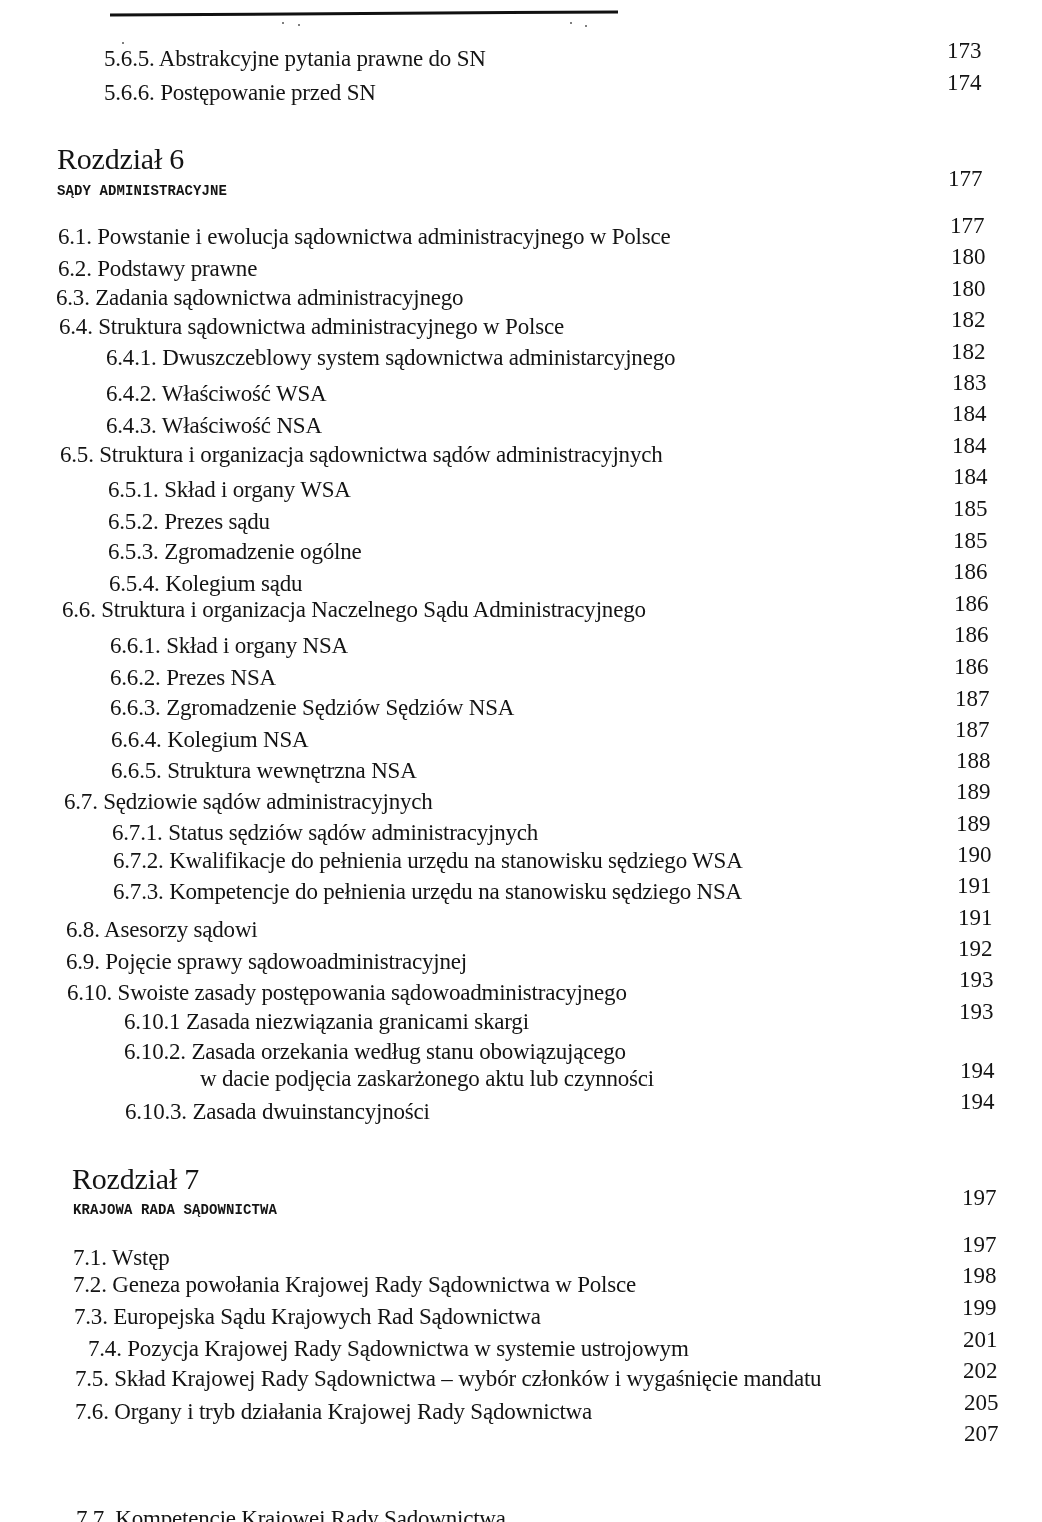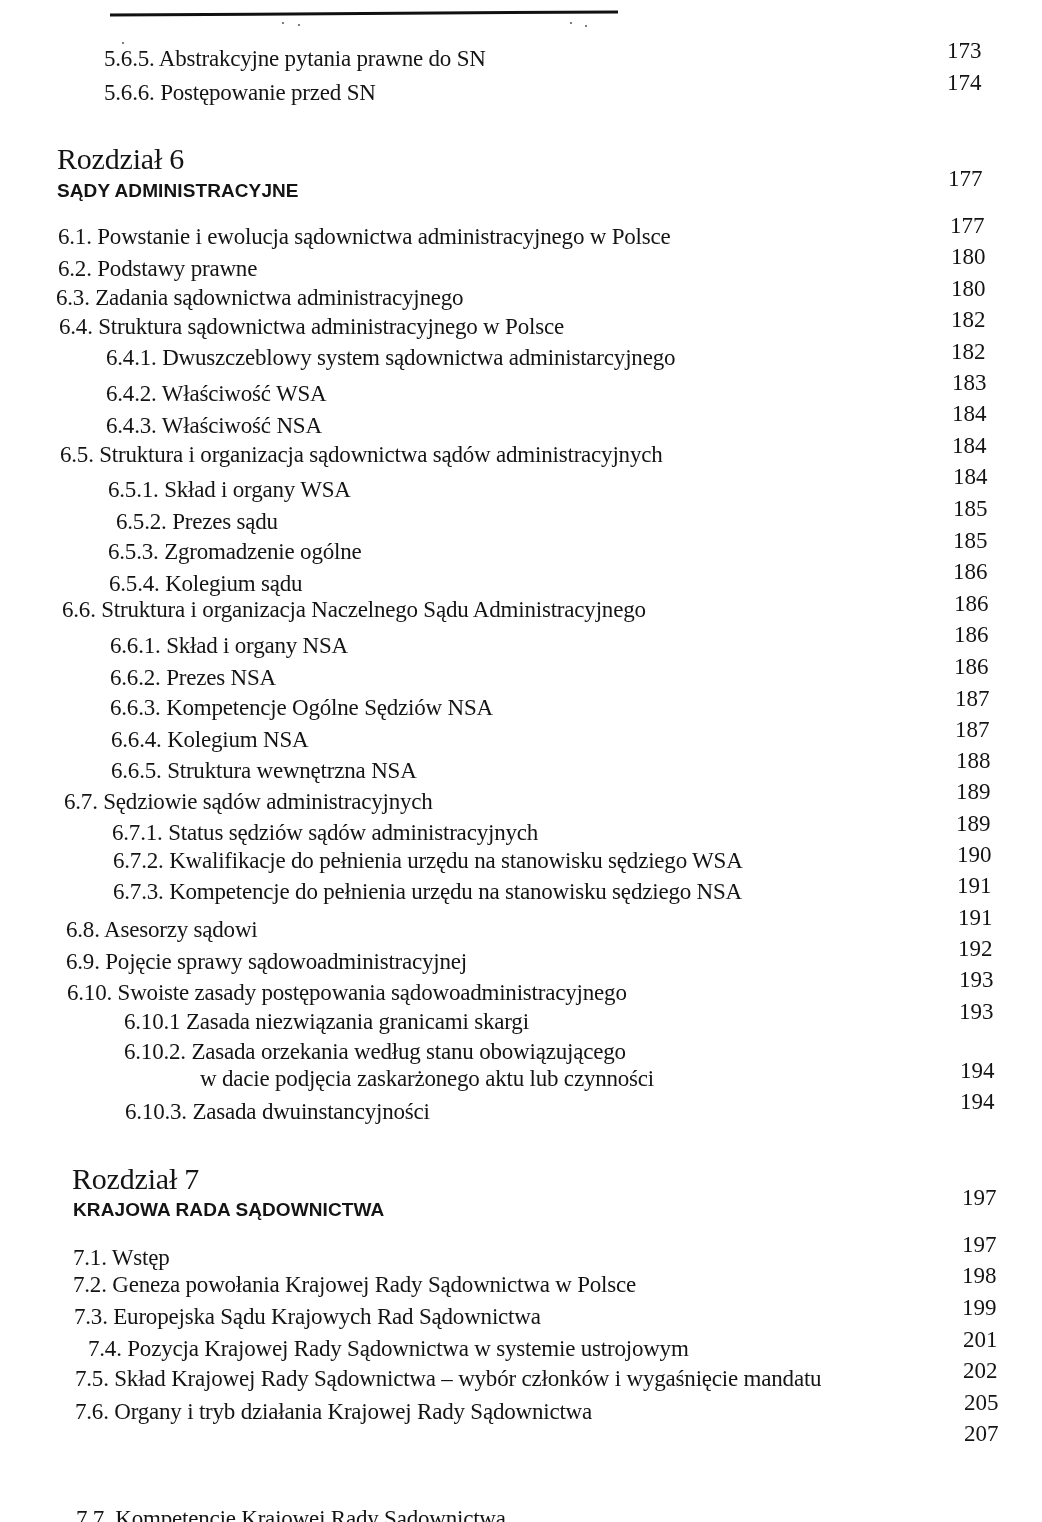--- a/index.html
+++ b/index.html
@@ -16,22 +16,22 @@
     .line {
       position: absolute; font-size: 23px; line-height: 26px; white-space: nowrap;
       letter-spacing: -0.2px;
     }
     .page {
       position: absolute; font-size: 23px; line-height: 26px; white-space: nowrap;
       text-align: left;
     }
     .chapter-label { font-size: 30px; }
     .chapter-title {
-      font-family: Liberation Sans, sans-serif;
-      font-weight: bold; font-size: 19px; letter-spacing: 0.1px;
+      font-family: Liberation Mono, monospace;
+      font-weight: bold; font-size: 14px; letter-spacing: 0.1px;
     }
   </style>
 </head>
 <body>
 
 <div class="top-rule"></div>
 <div class="speck" style="left:282px;top:22px"></div>
 <div class="speck" style="left:298px;top:24px"></div>
 <div class="speck" style="left:570px;top:22px"></div>
 <div class="speck" style="left:585px;top:25px"></div>
@@ -68,39 +68,39 @@
 
   <div class="line" style="left:106px;top:413px"><span>6.4.3.</span> <span>Właściwość NSA</span></div>
   <div class="page" style="left:952px;top:401px">184</div>
 
   <div class="line" style="left:60px;top:442px"><span>6.5.</span> <span>Struktura i organizacja sądownictwa sądów administracyjnych</span></div>
   <div class="page" style="left:952px;top:433px">184</div>
 
   <div class="line" style="left:108px;top:477px"><span>6.5.1.</span> <span>Skład i organy WSA</span></div>
   <div class="page" style="left:953px;top:464px">184</div>
 
-  <div class="line" style="left:116px;top:509px"><span>6.5.2.</span> <span>Prezes sądu</span></div>
+  <div class="line" style="left:108px;top:509px"><span>6.5.2.</span> <span>Prezes sądu</span></div>
   <div class="page" style="left:953px;top:496px">185</div>
 
   <div class="line" style="left:108px;top:539px"><span>6.5.3.</span> <span>Zgromadzenie ogólne</span></div>
   <div class="page" style="left:953px;top:528px">185</div>
 
   <div class="line" style="left:109px;top:571px"><span>6.5.4.</span> <span>Kolegium sądu</span></div>
   <div class="page" style="left:953px;top:559px">186</div>
 
   <div class="line" style="left:62px;top:597px"><span>6.6.</span> <span>Struktura i organizacja Naczelnego Sądu Administracyjnego</span></div>
   <div class="page" style="left:954px;top:591px">186</div>
 
   <div class="line" style="left:110px;top:633px"><span>6.6.1.</span> <span>Skład i organy NSA</span></div>
   <div class="page" style="left:954px;top:622px">186</div>
 
   <div class="line" style="left:110px;top:665px"><span>6.6.2.</span> <span>Prezes NSA</span></div>
   <div class="page" style="left:954px;top:654px">186</div>
 
-  <div class="line" style="left:110px;top:695px"><span>6.6.3.</span> <span>Kompetencje Ogólne Sędziów NSA</span></div>
+  <div class="line" style="left:110px;top:695px"><span>6.6.3.</span> <span>Zgromadzenie Sędziów Sędziów NSA</span></div>
   <div class="page" style="left:955px;top:686px">187</div>
 
   <div class="line" style="left:111px;top:727px"><span>6.6.4.</span> <span>Kolegium NSA</span></div>
   <div class="page" style="left:955px;top:717px">187</div>
 
   <div class="line" style="left:111px;top:758px"><span>6.6.5.</span> <span>Struktura wewnętrzna NSA</span></div>
   <div class="page" style="left:956px;top:748px">188</div>
 
   <div class="line" style="left:64px;top:789px"><span>6.7.</span> <span>Sędziowie sądów administracyjnych</span></div>
   <div class="page" style="left:956px;top:779px">189</div>

